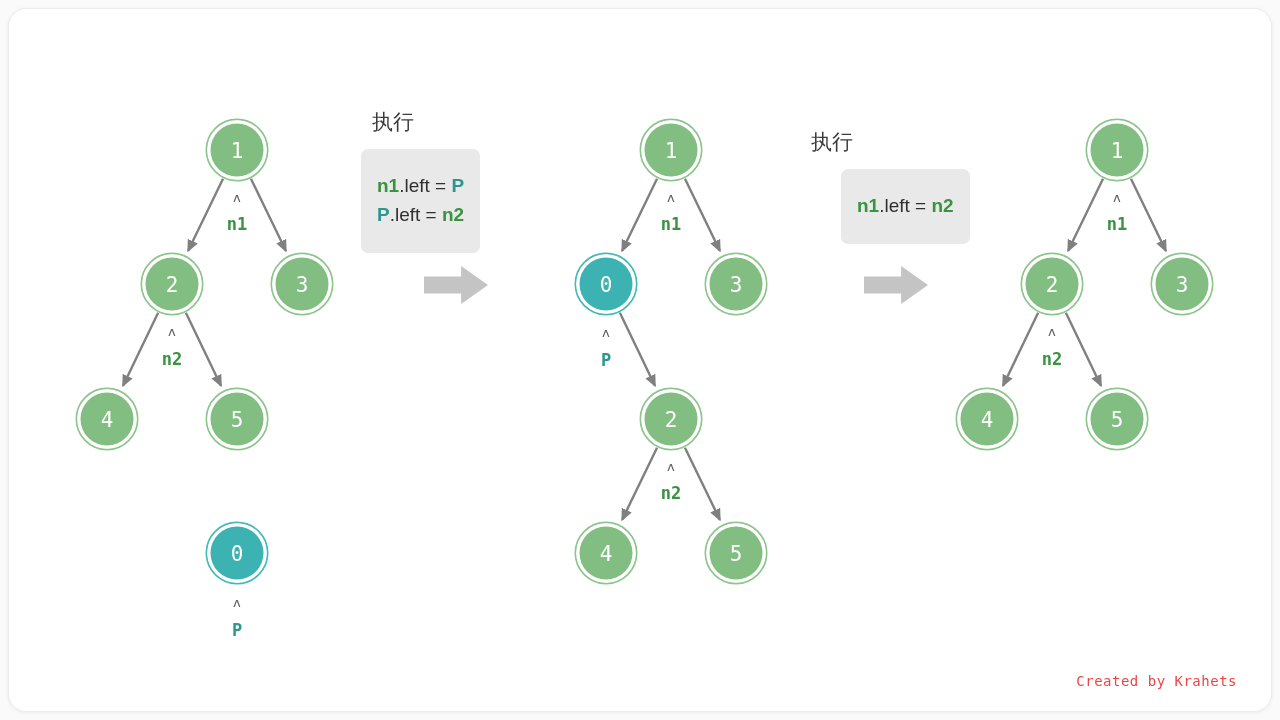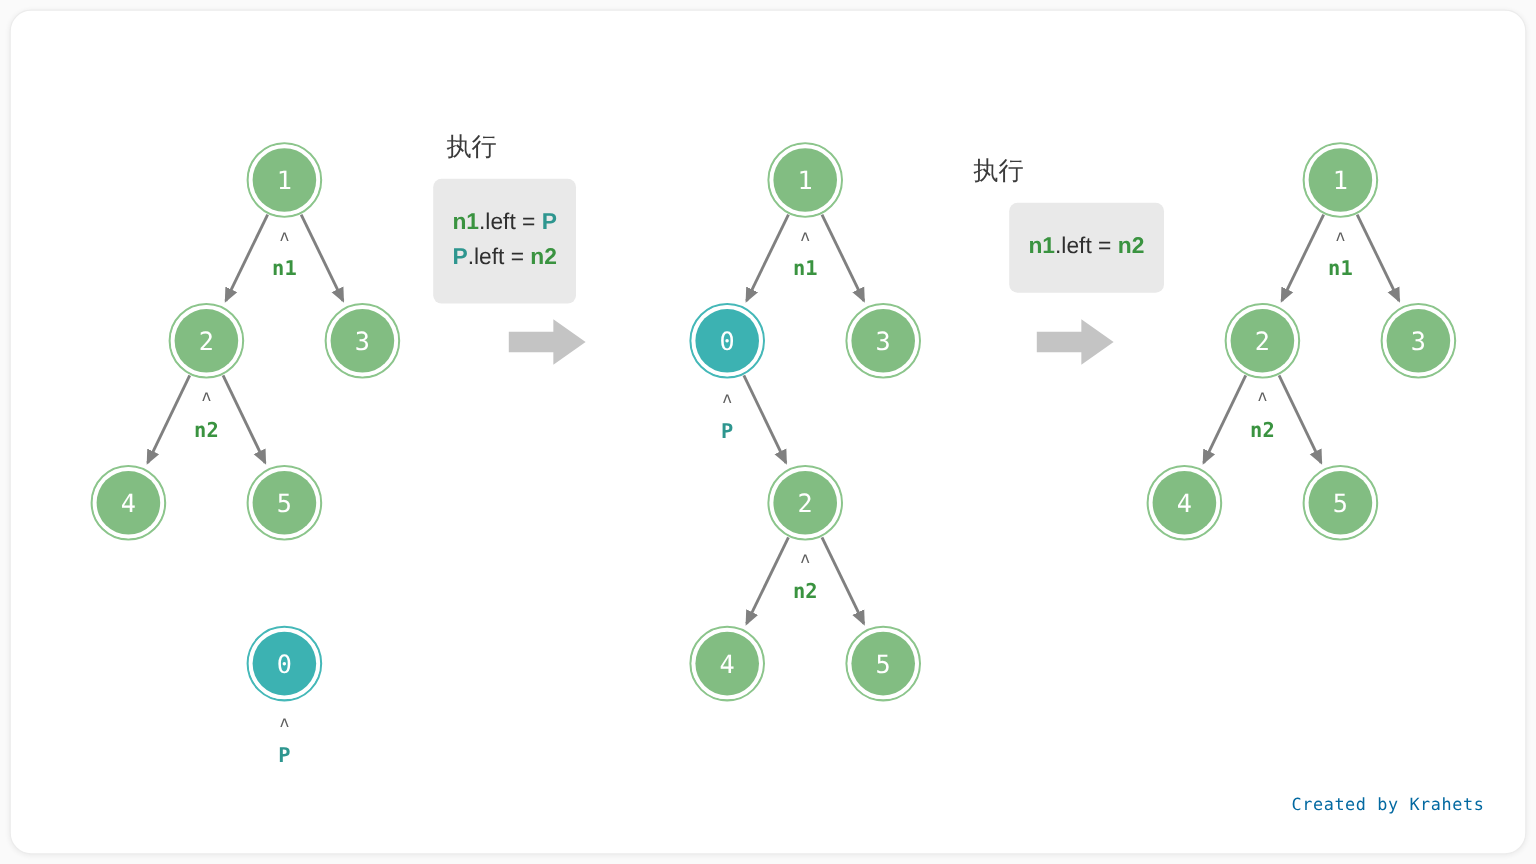--- a/index.html
+++ b/index.html
@@ -70,24 +70,24 @@
     font-size: 19px;
     line-height: 1.52;
     color: #2f2f2f;
     white-space: pre;
   }
   .code-box .v-green { color: #3a9340; font-weight: bold; }
   .code-box .v-teal  { color: #2e968f; font-weight: bold; }
   .watermark {
     position: absolute;
     right: 34px;
-    bottom: 32px;
+    bottom: 22px;
     font-family: "DejaVu Sans Mono", "Liberation Mono", monospace;
     font-size: 14px;
-    color: #0369a1;
+    color: #ef4444;
     letter-spacing: 0.5px;
   }
 </style>
 </head>
 <body>
 
 <div id="canvas">
   <svg class="layer" id="tree-layer" viewBox="0 0 1280 720" xmlns="http://www.w3.org/2000/svg">
     <defs>
       <marker id="edge-arrow" viewBox="0 0 10 10" refX="8.5" refY="5" markerWidth="5.2" markerHeight="5.2" orient="auto-start-reverse">

